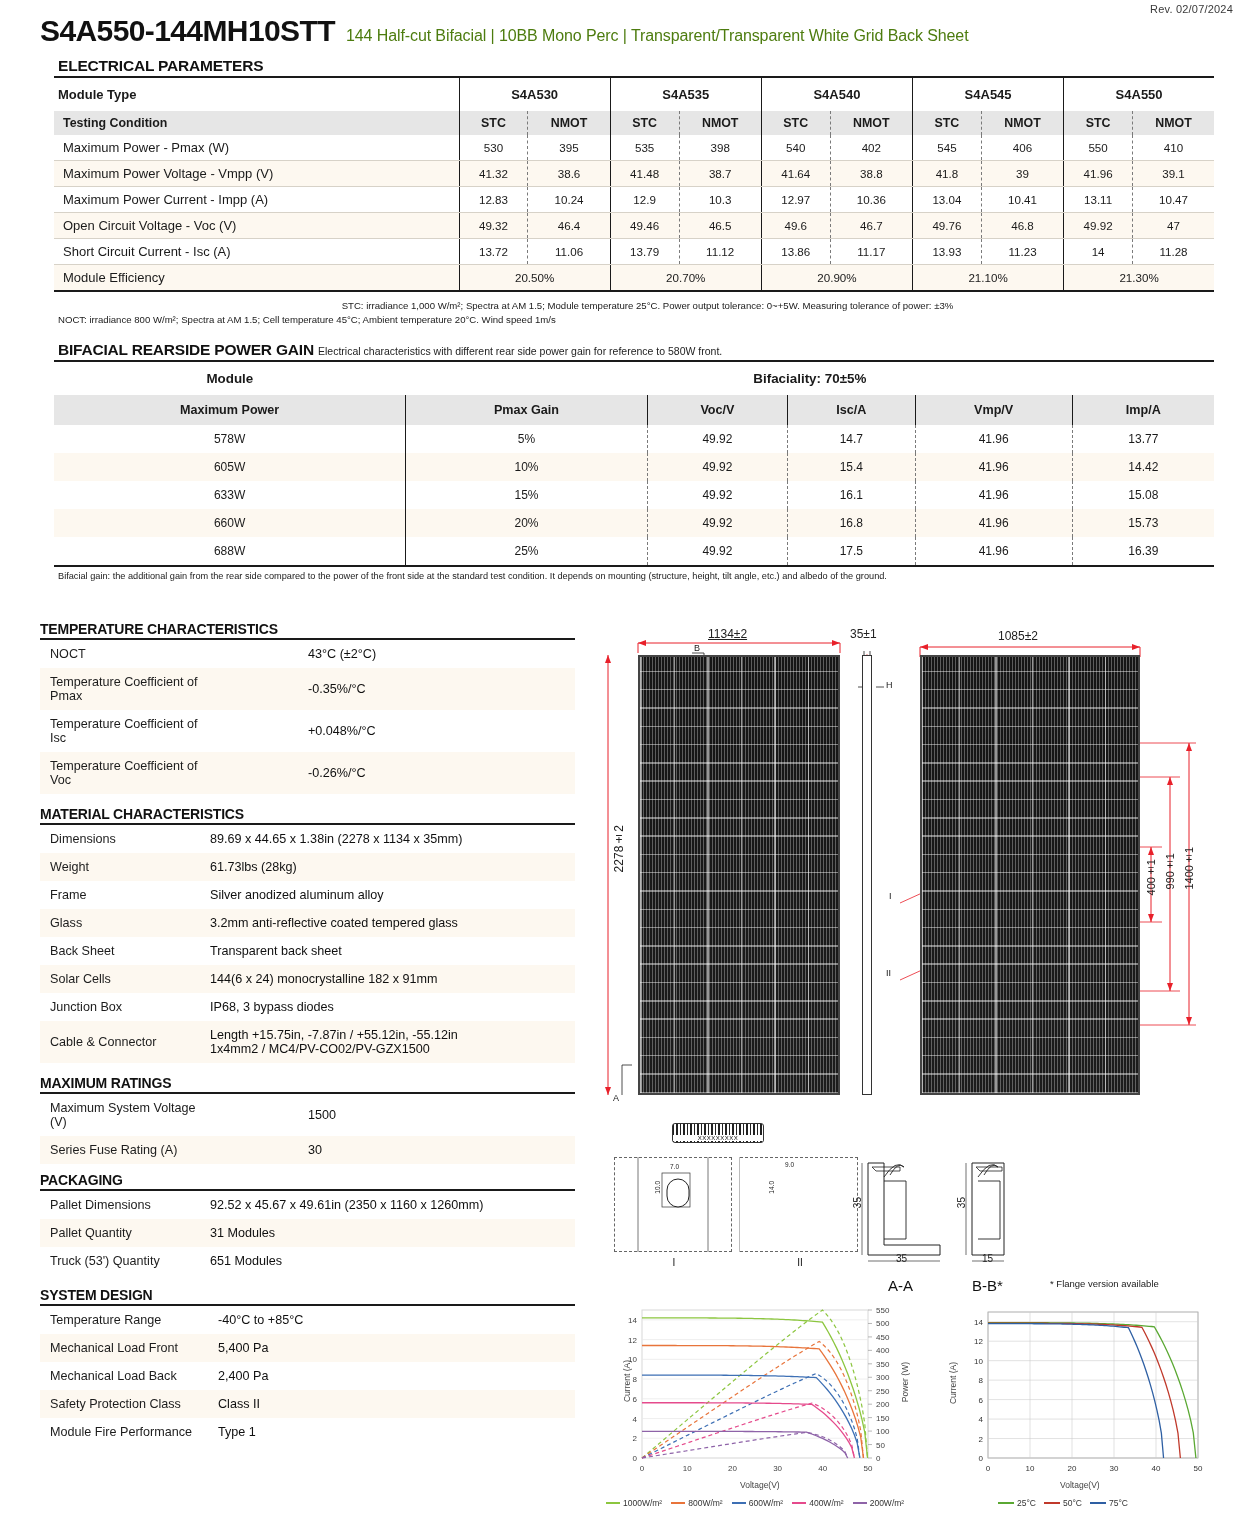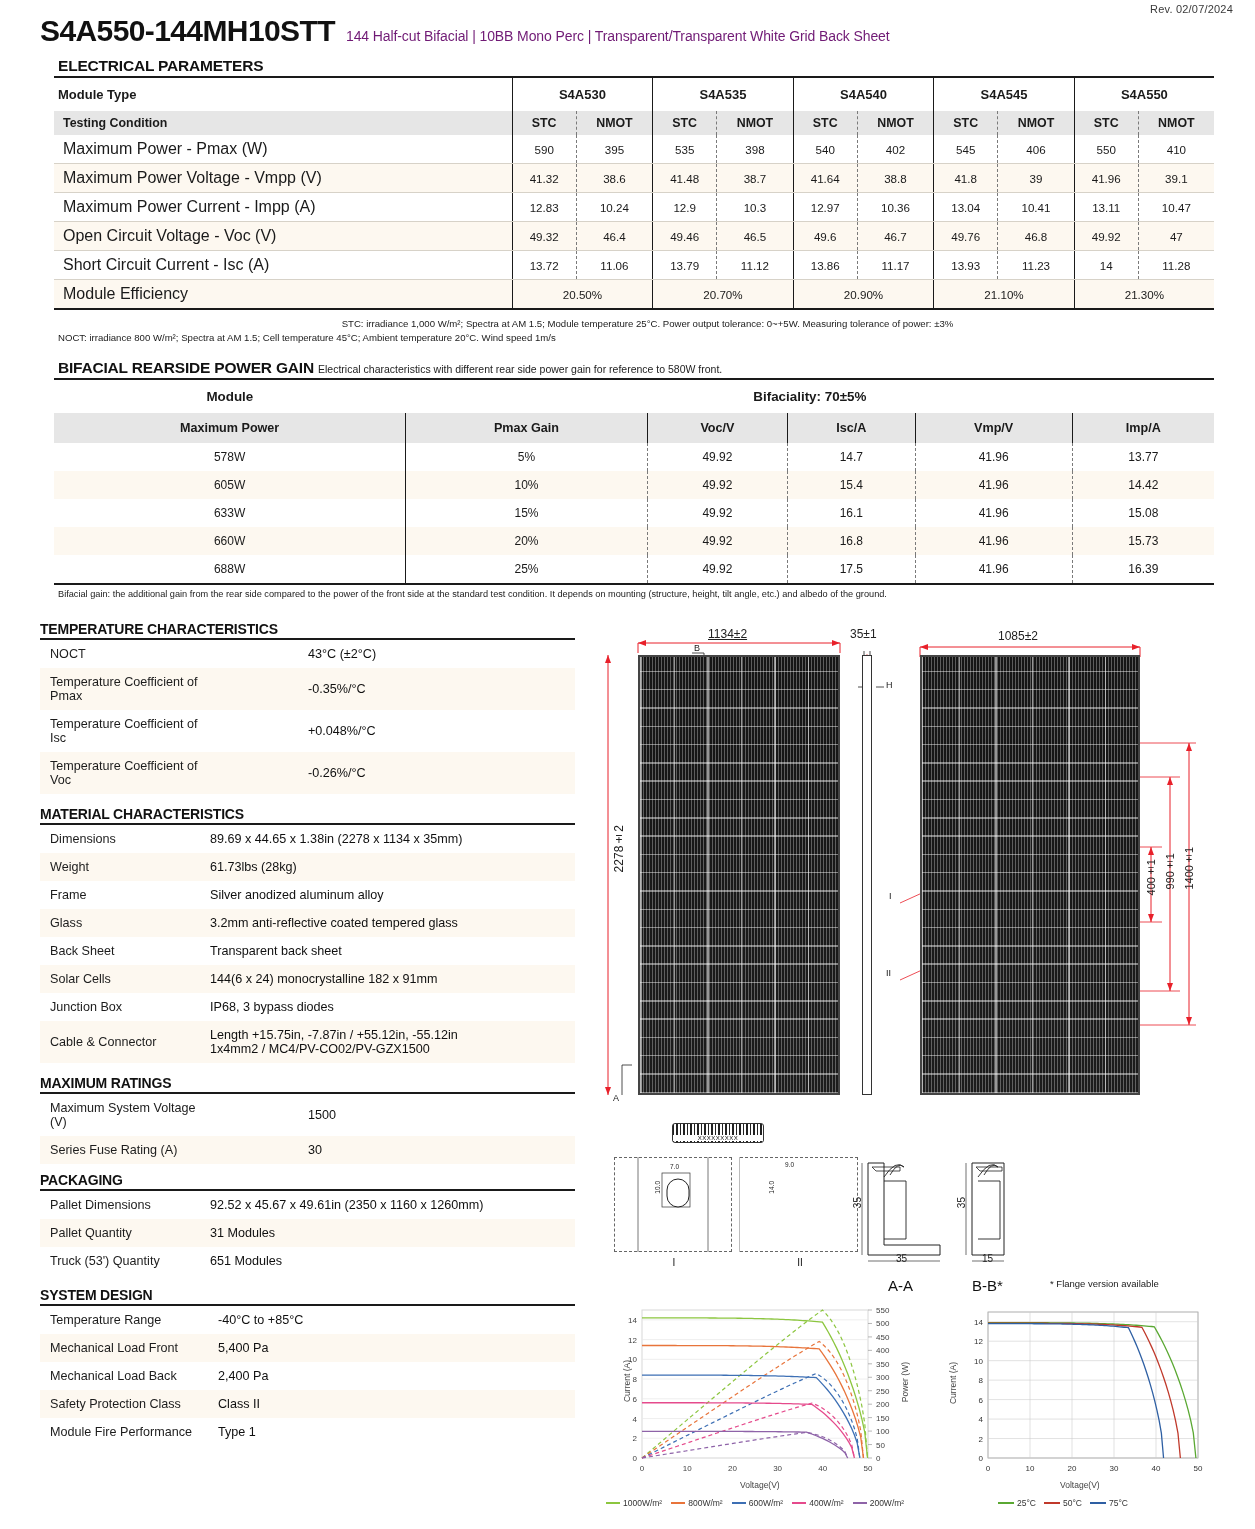--- a/index.html
+++ b/index.html
@@ -14,39 +14,39 @@
   }
   .page { position:relative; width:1255px; height:1529px; padding:0 18px; }
 
   
   .rev {
     position:absolute; top:3px; right:22px;
     font-size:11px; color:#3a3a3a; letter-spacing:.2px;
   }
   .title-row { display:flex; align-items:baseline; padding:14px 0 0 22px; }
   .model-name { font-size:30px; font-weight:bold; letter-spacing:-.6px; color:#111; }
-  .model-sub { font-size:14px; color:#701a75; margin-left:11px; letter-spacing:-.1px; }
+  .model-sub { font-size:16px; color:#4d7c0f; margin-left:11px; letter-spacing:-.1px; }
 
   
   .sec-head {
     font-size:15.5px; font-weight:bold; letter-spacing:-.2px;
     color:#111; margin:9px 0 1px 40px;
   }
   .sec-head .sub { font-weight:normal; font-size:10.5px; letter-spacing:0; color:#222; }
   .sec-head-sm { font-size:14px; }
 
   
   table { border-collapse:collapse; font-size:11.6px; }
   .wide { width:1160px; margin-left:36px; }
   .tbl-top { border-top:2.5px solid #1a1a1a; }
   .tbl-bot { border-bottom:2px solid #1a1a1a; }
 
   
   #elec-table td, #elec-table th { padding:5px 4px; text-align:center; }
-  #elec-table .rowlabel { text-align:left; padding-left:9px; font-size:16px; }
+  #elec-table .rowlabel { text-align:left; padding-left:9px; font-size:13px; }
   .zebra { background:#fdf8f0; }
   .grayrow { background:#e6e6e6; }
   .vsep { border-left:1px solid #1a1a1a; }
   .dsep { border-left:1px dashed #7a7a7a; }
   #elec-table .modhdr { font-weight:bold; font-size:13px; padding:9px 4px; }
   #elec-table .cond { font-weight:bold; font-size:12.4px; }
   .thinline td { border-bottom:1px solid #d7d2c8; }
 
   
   #bifa-table { width:1160px; margin-left:36px; font-size:12px; }
@@ -134,21 +134,21 @@
           <td class="cond dsep">NMOT</td>
           <td class="cond vsep">STC</td>
           <td class="cond dsep">NMOT</td>
           <td class="cond vsep">STC</td>
           <td class="cond dsep">NMOT</td>
           <td class="cond vsep">STC</td>
           <td class="cond dsep">NMOT</td>
         </tr>
         <tr class="thinline">
           <td class="rowlabel">Maximum Power - Pmax (W)</td>
-          <td class="vsep">590</td>
+          <td class="vsep">530</td>
           <td class="dsep">395</td>
           <td class="vsep">535</td>
           <td class="dsep">398</td>
           <td class="vsep">540</td>
           <td class="dsep">402</td>
           <td class="vsep">545</td>
           <td class="dsep">406</td>
           <td class="vsep">550</td>
           <td class="dsep">410</td>
         </tr>

